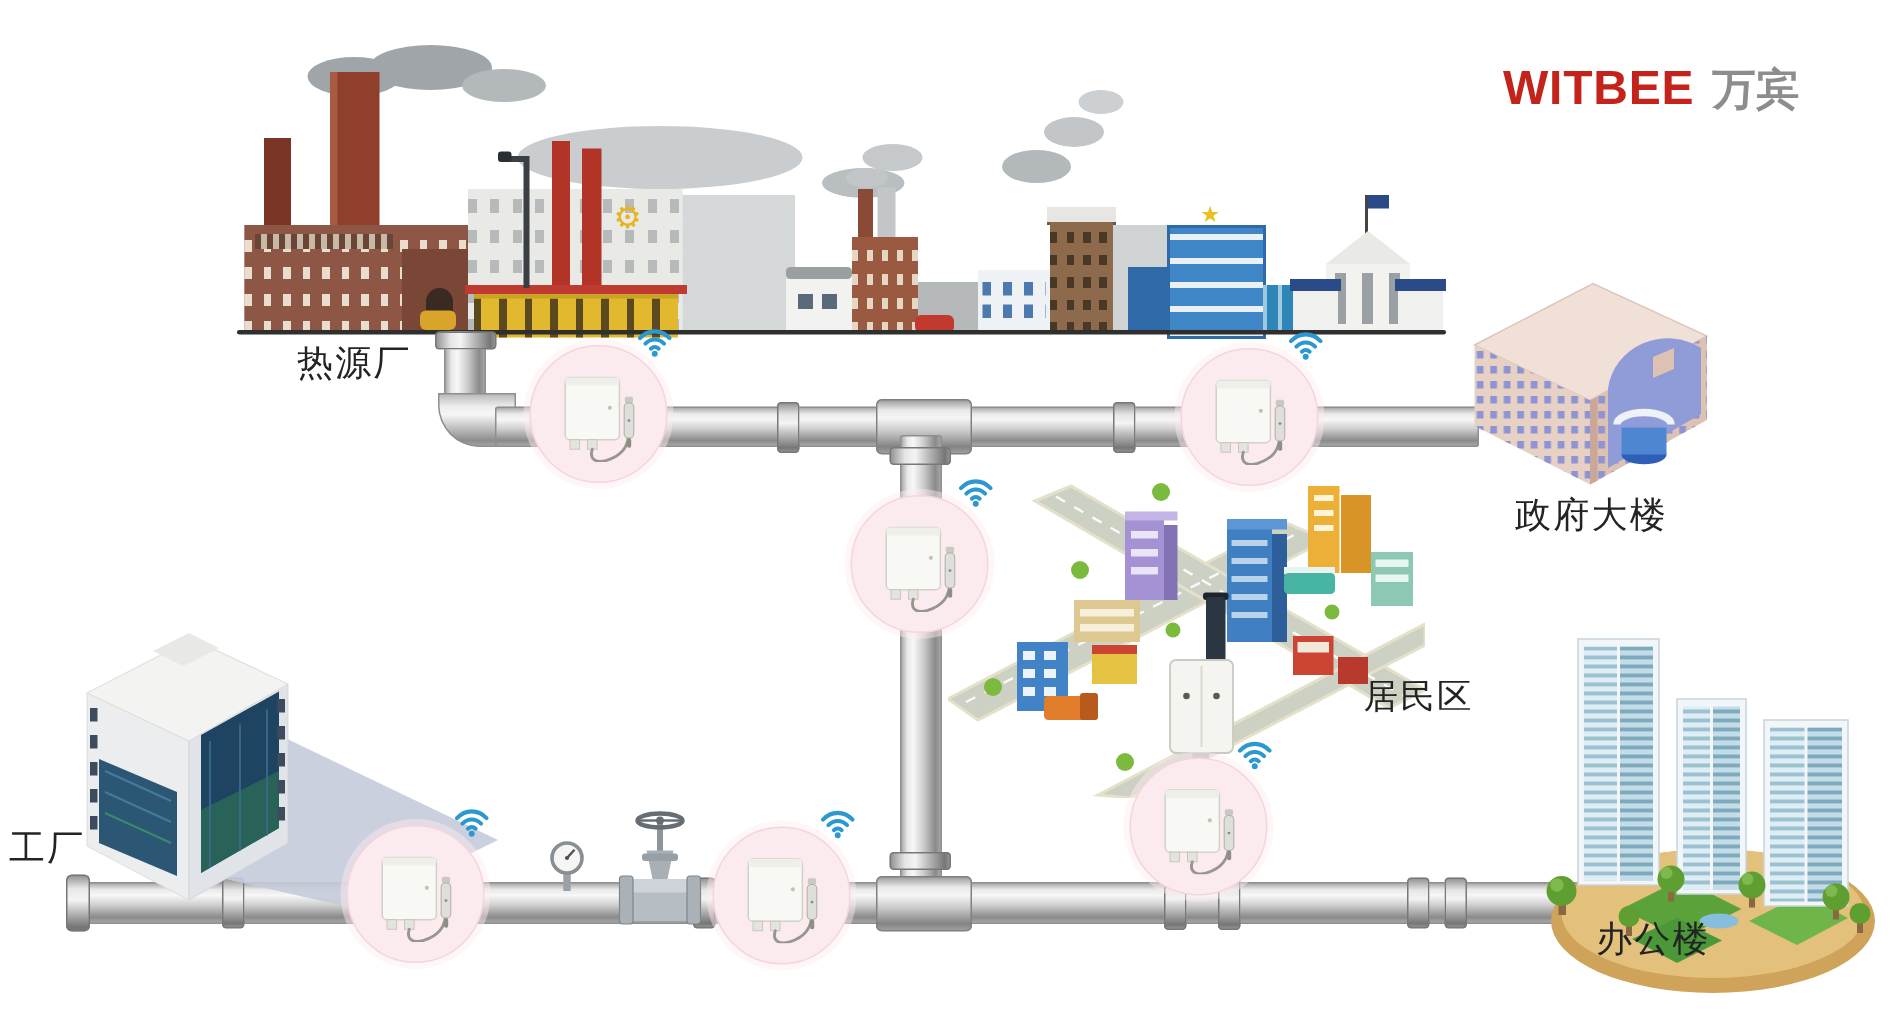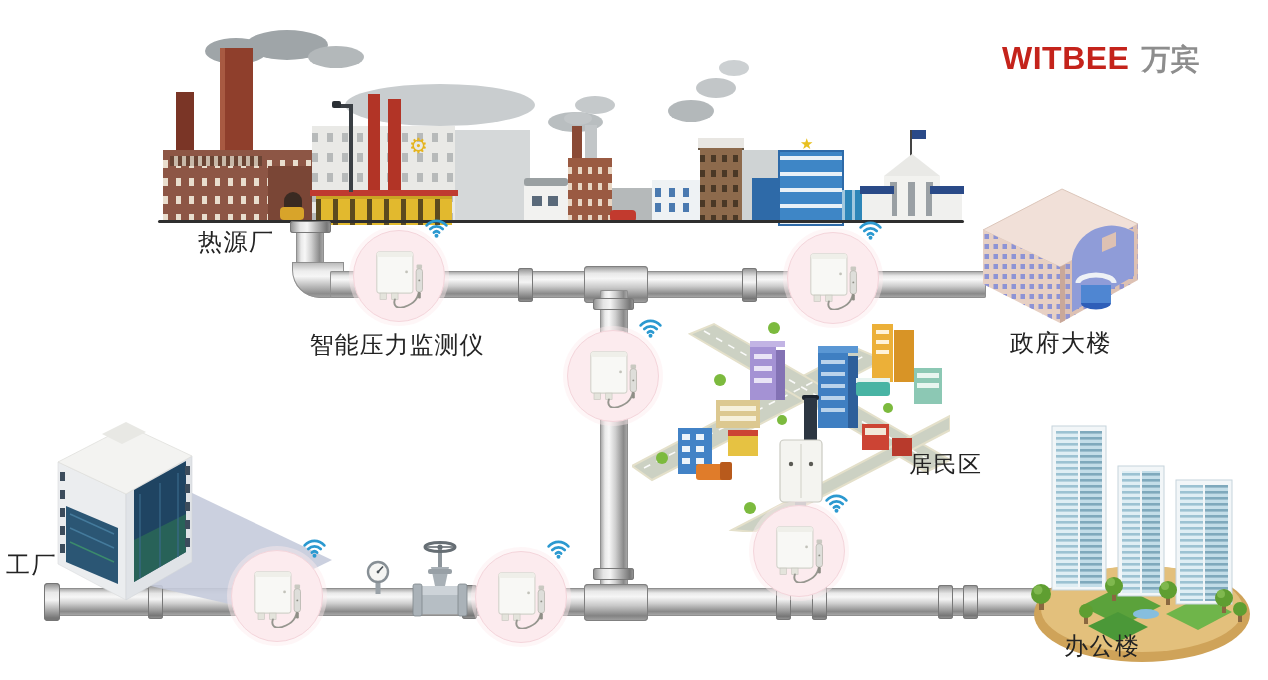--- a/index.html
+++ b/index.html
@@ -429,20 +429,19 @@
     <svg class="device-svg">
         <use href="#sym-device"></use>
       </svg>
     <svg class="wifi-svg">
         <use href="#sym-wifi"></use>
       </svg>
   </div>
 
   <div class="lbl" style="left:152px;top:226px;margin-left:46px;">热源厂</div>
   <div class="device-label">
-    <div>智能压力监测仪</div>
   </div>
   <div class="lbl" style="left:1010px;top:327px;">政府大楼</div>
   <div class="lbl" style="left:909px;top:449px;font-size:23px;">居民区</div>
   <div class="lbl" style="left:6px;top:549px;">工厂</div>
-  <div class="lbl" style="left:1064px;top:630px;">办公楼</div>
+  <div class="lbl" style="left:1064px;top:610px;">办公楼</div>
 
 </div>
 
 </body></html>

